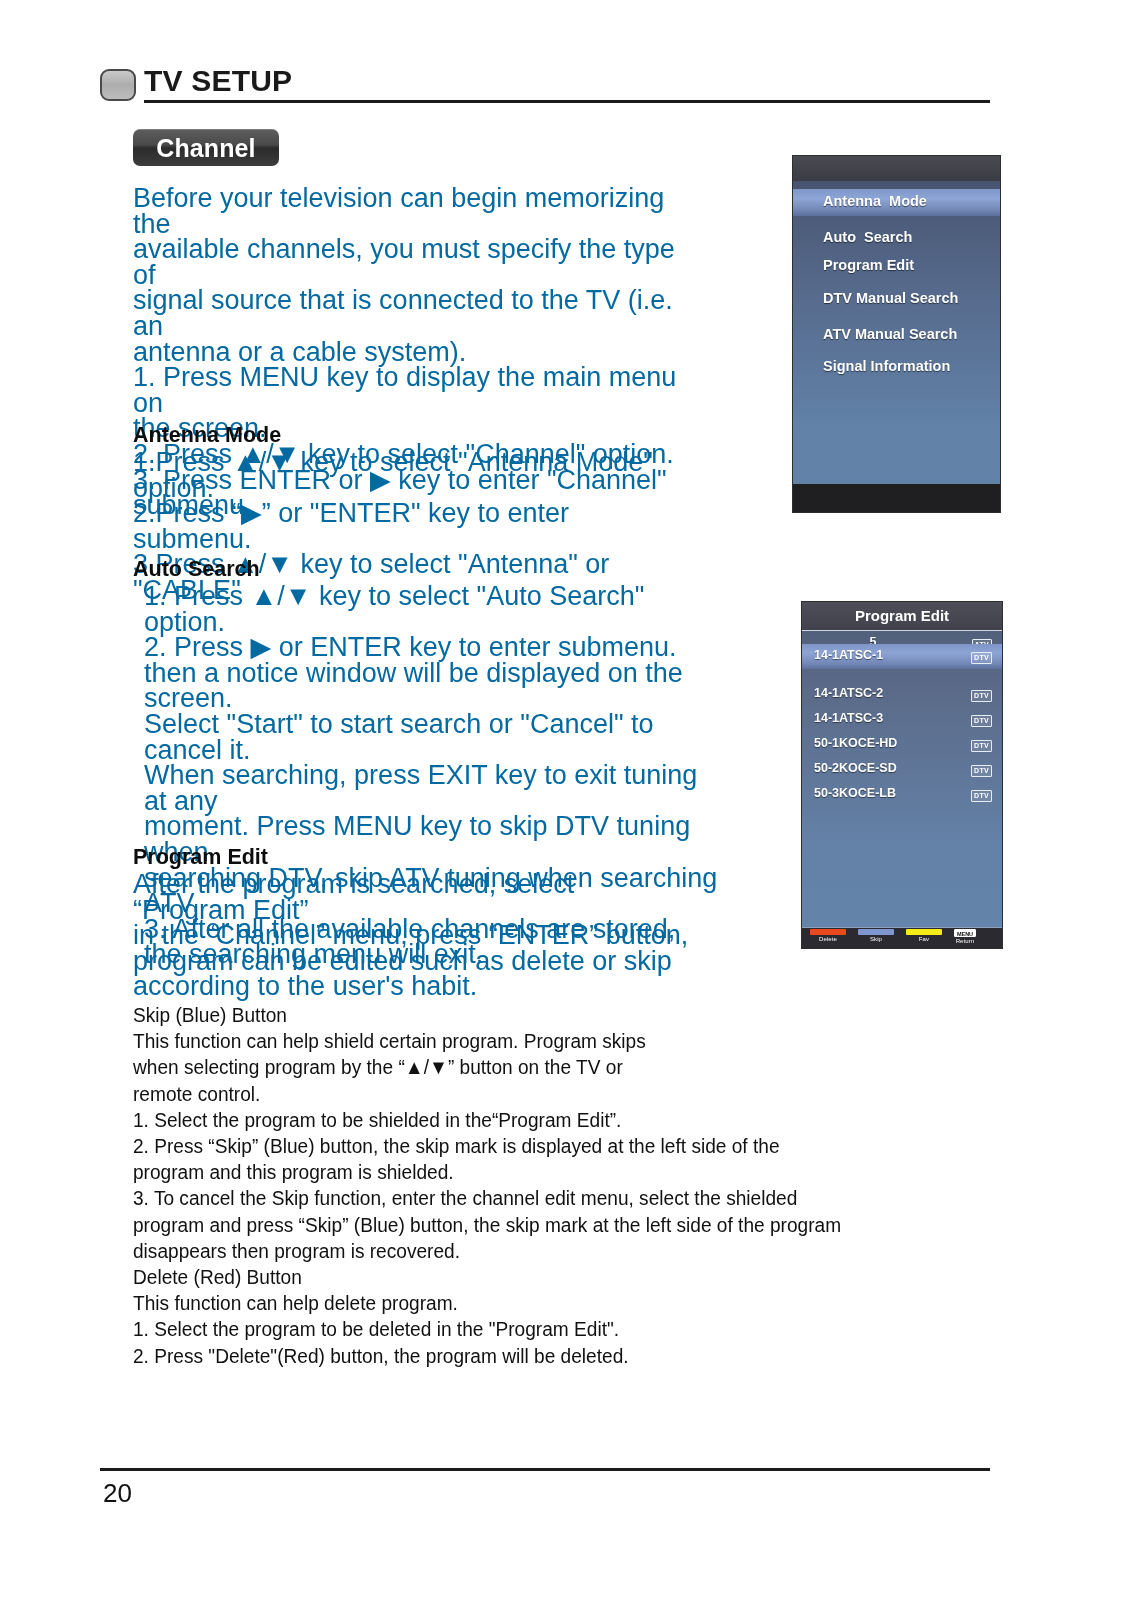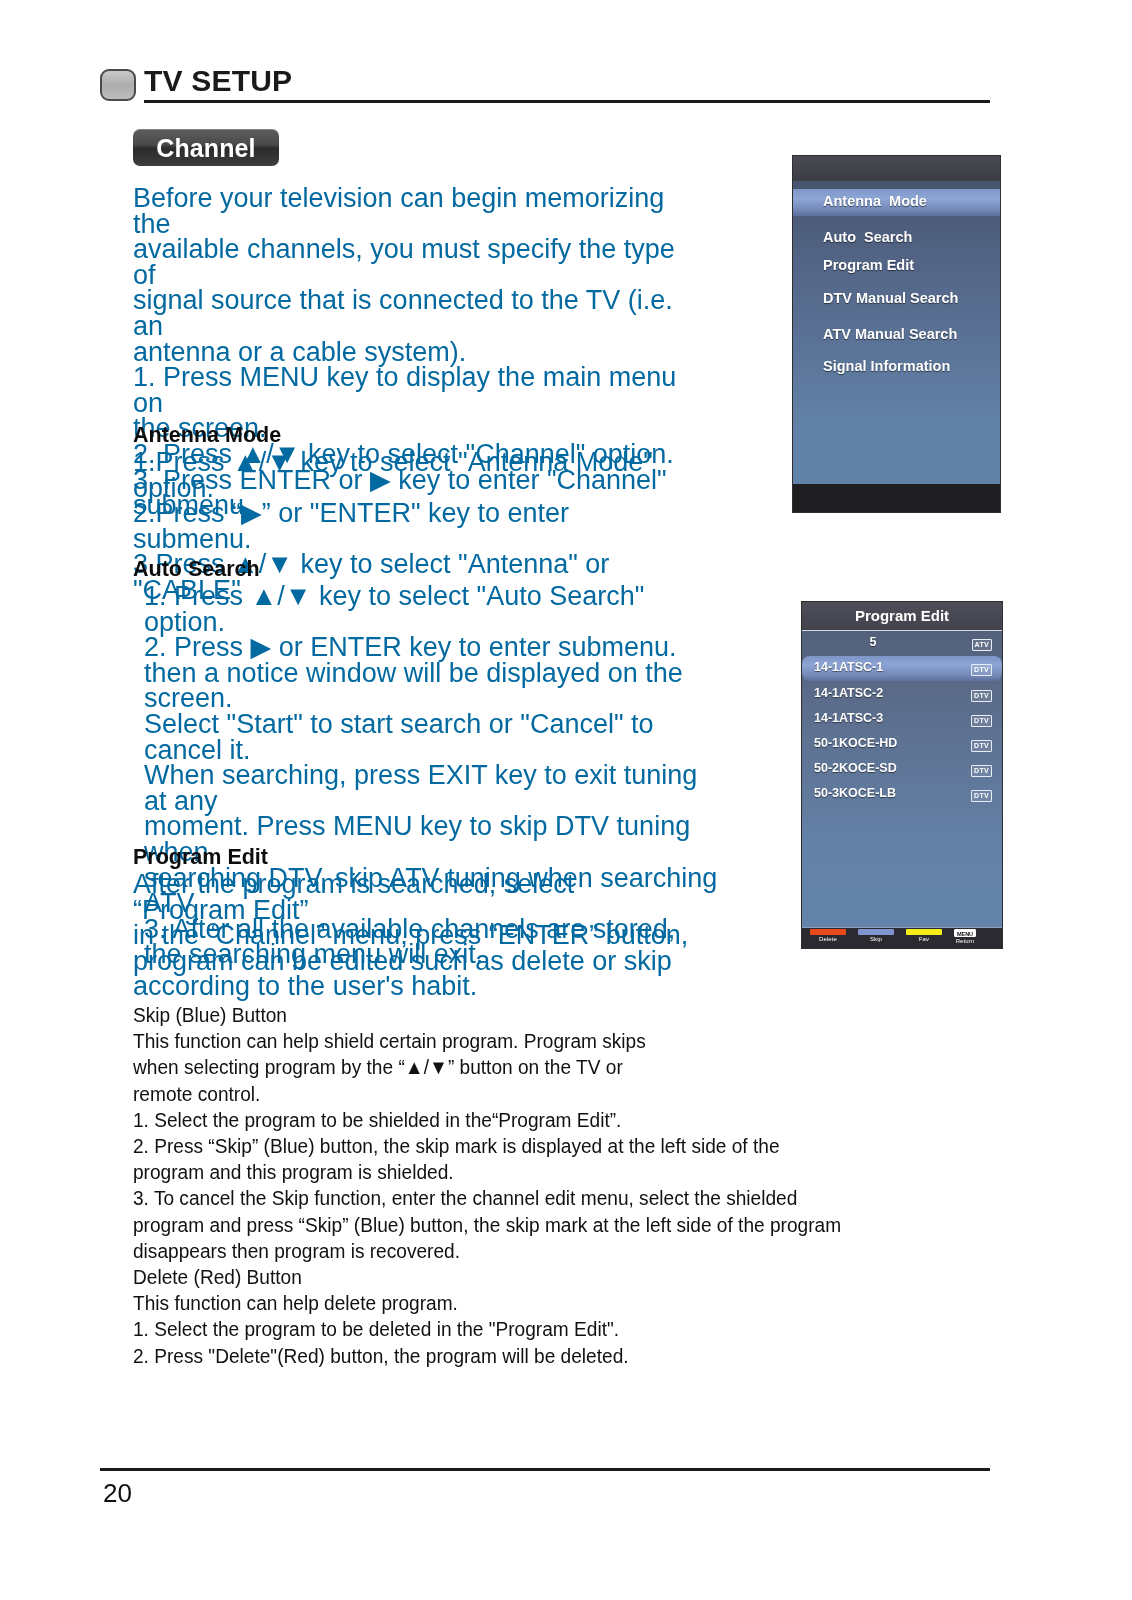--- a/index.html
+++ b/index.html
@@ -344,21 +344,21 @@
   <div id="osd-menu-bottombar"></div>
 </div>
 
 <div id="osd-prog">
   <div id="osd-prog-title">Program Edit</div>
 
   <div class="prog-row" style="top:29px;">
     <span class="prog-name centered">5</span>
     <span class="prog-badge">ATV</span>
   </div>
-  <div class="prog-row selected" style="top:54px;border-radius:8px;">
+  <div class="prog-row selected" style="top:42px;">
     <span class="prog-name">14-1ATSC-1</span>
     <span class="prog-badge">DTV</span>
   </div>
   <div class="prog-row" style="top:80px;">
     <span class="prog-name">14-1ATSC-2</span>
     <span class="prog-badge">DTV</span>
   </div>
   <div class="prog-row" style="top:105px;padding-left:34px;">
     <span class="prog-name">14-1ATSC-3</span>
     <span class="prog-badge">DTV</span>

